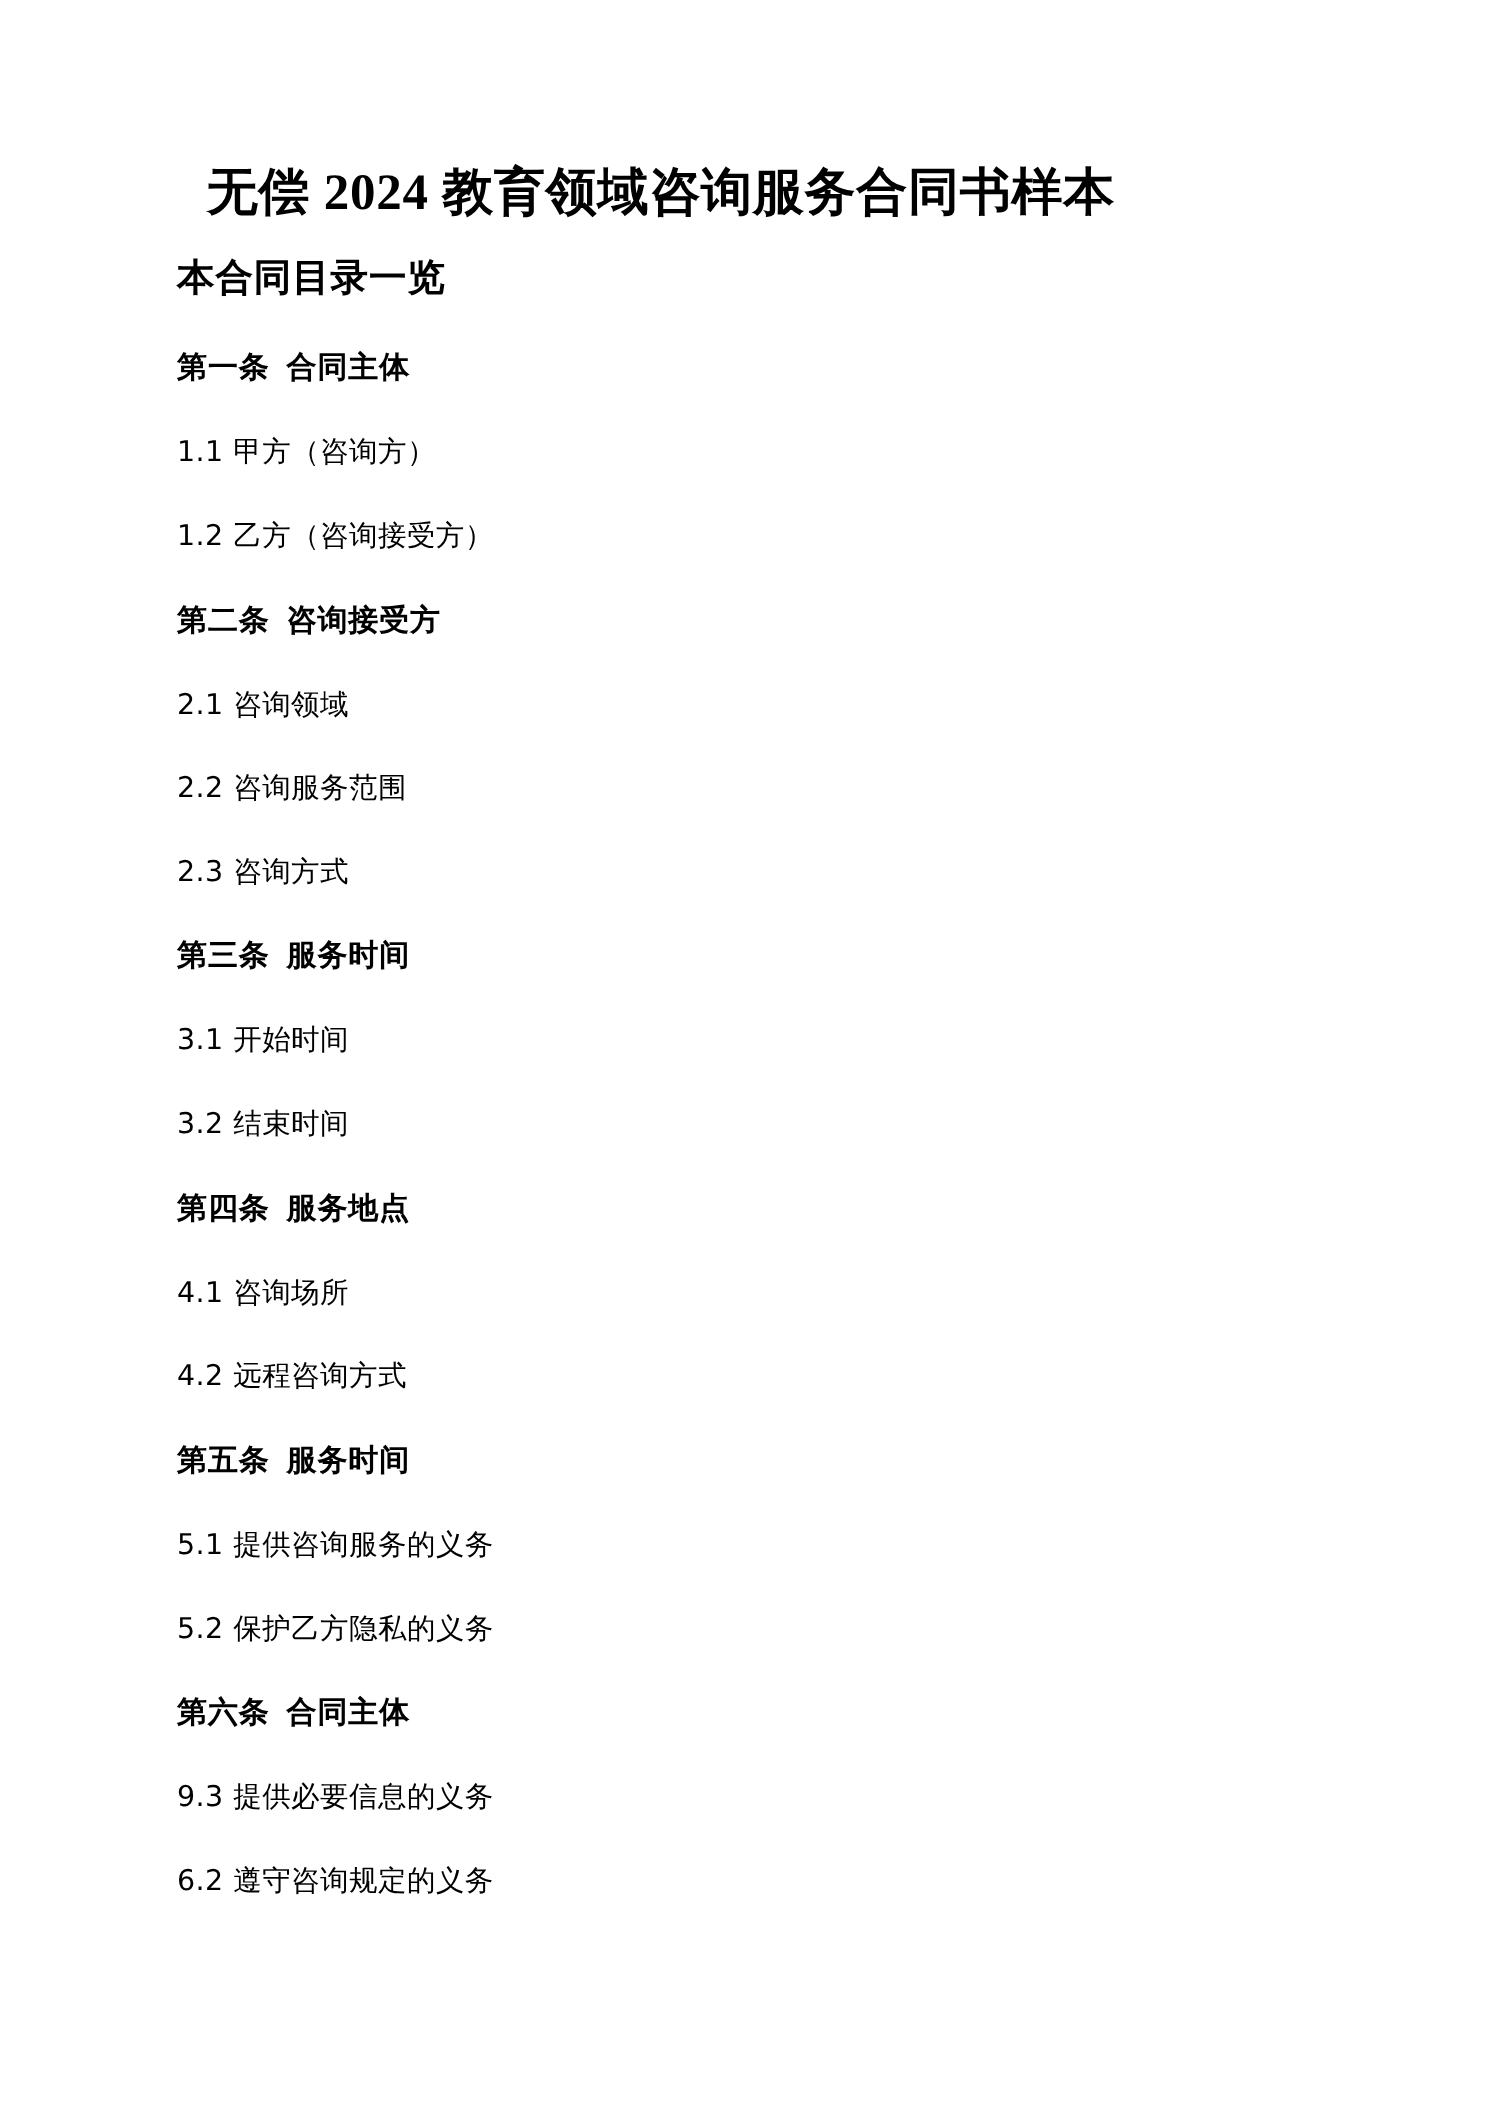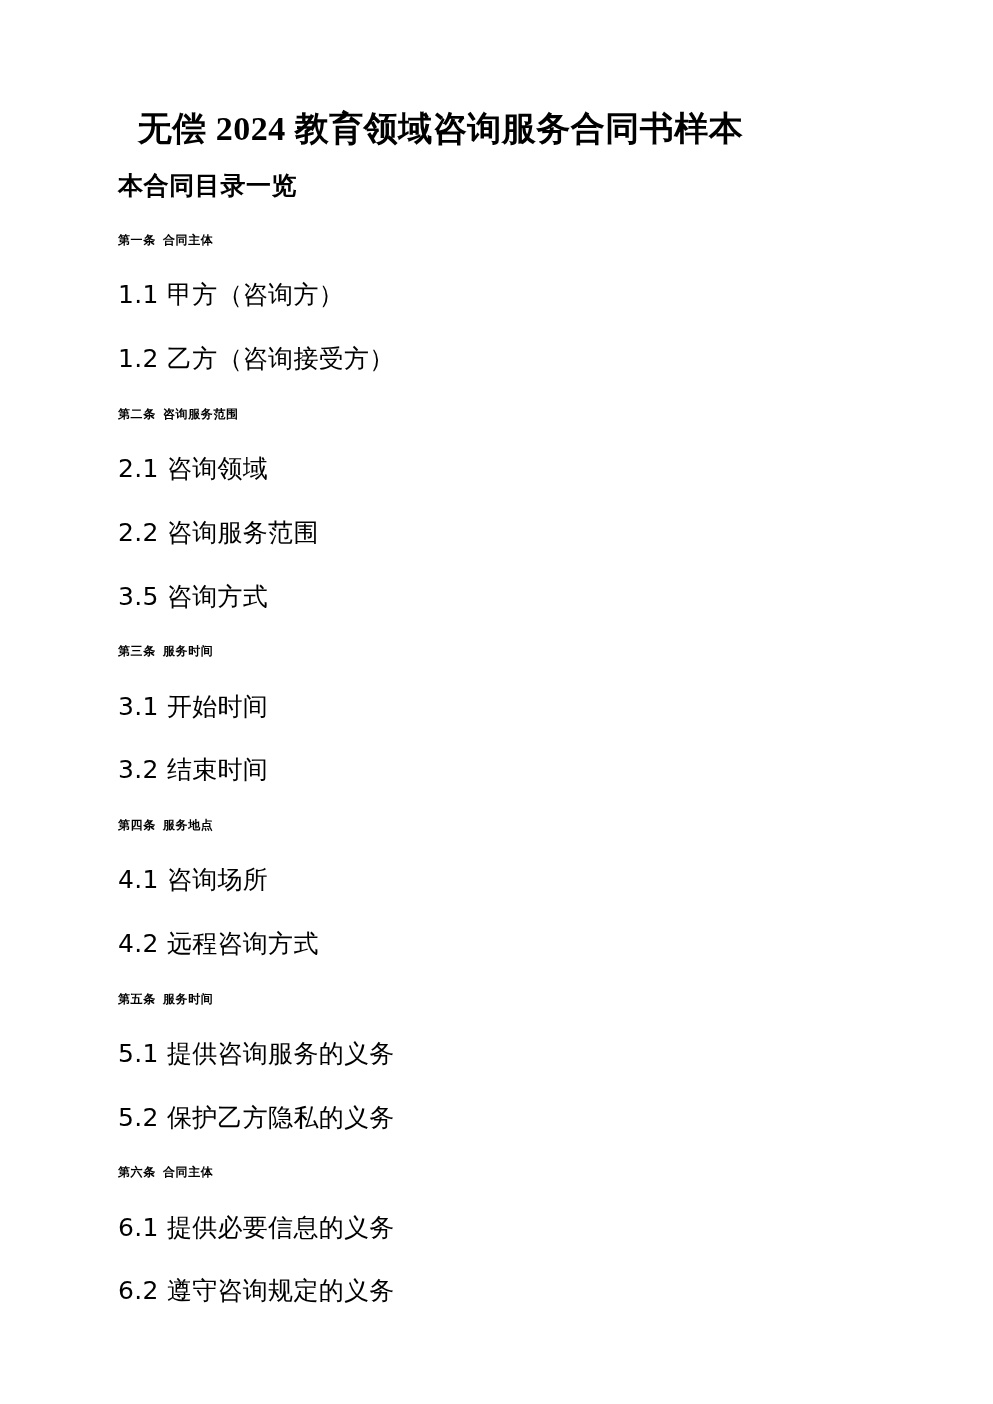--- a/index.html
+++ b/index.html
@@ -27,65 +27,65 @@
     font-size: 34px;
     line-height: 1.25;
     text-align: center;
     letter-spacing: 0.5px;
     margin: 0 0 18px 0;
   }
   .body-block {
     padding-left: 22px;
   }
   .line {
-    font-size: 12px;
+    font-size: 20px;
     line-height: 1.35;
     margin: 0 0 30px 0;
     white-space: pre;
   }
   .line.heading {
     font-family: "Liberation Serif", "DejaVu Serif", serif;
     font-weight: bold;
     letter-spacing: 0.6px;
   }
   .line.item {
     font-family: "DejaVu Sans", "Liberation Sans", sans-serif;
     font-weight: normal;
-    font-size: 25px;
+    font-size: 19px;
     letter-spacing: 0.3px;
   }
   .line.toc-label {
     font-family: "Liberation Serif", "DejaVu Serif", serif;
     font-weight: bold;
     font-size: 25px;
     letter-spacing: 0.6px;
   }
 </style>
 </head>
 <body>
 
 <div class="page">
   <h1 class="doc-title">无偿 2024 教育领域咨询服务合同书样本</h1>
   <div class="body-block">
     <p class="line toc-label">本合同目录一览</p>
     <div id="lines-container">
         <p class="line heading">第一条  合同主体</p>
         <p class="line item">1.1 甲方（咨询方）</p>
         <p class="line item">1.2 乙方（咨询接受方）</p>
-        <p class="line heading">第二条  咨询服务范围</p>
+        <p class="line heading">第二条  咨询接受方</p>
         <p class="line item">2.1 咨询领域</p>
         <p class="line item">2.2 咨询服务范围</p>
-        <p class="line item">3.5 咨询方式</p>
+        <p class="line item">2.3 咨询方式</p>
         <p class="line heading">第三条  服务时间</p>
         <p class="line item">3.1 开始时间</p>
         <p class="line item">3.2 结束时间</p>
         <p class="line heading">第四条  服务地点</p>
         <p class="line item">4.1 咨询场所</p>
         <p class="line item">4.2 远程咨询方式</p>
         <p class="line heading">第五条  服务时间</p>
         <p class="line item">5.1 提供咨询服务的义务</p>
         <p class="line item">5.2 保护乙方隐私的义务</p>
         <p class="line heading">第六条  合同主体</p>
-        <p class="line item">6.1 提供必要信息的义务</p>
+        <p class="line item">9.3 提供必要信息的义务</p>
         <p class="line item">6.2 遵守咨询规定的义务</p>
       </div>
   </div>
 </div>
 
 </body></html>

